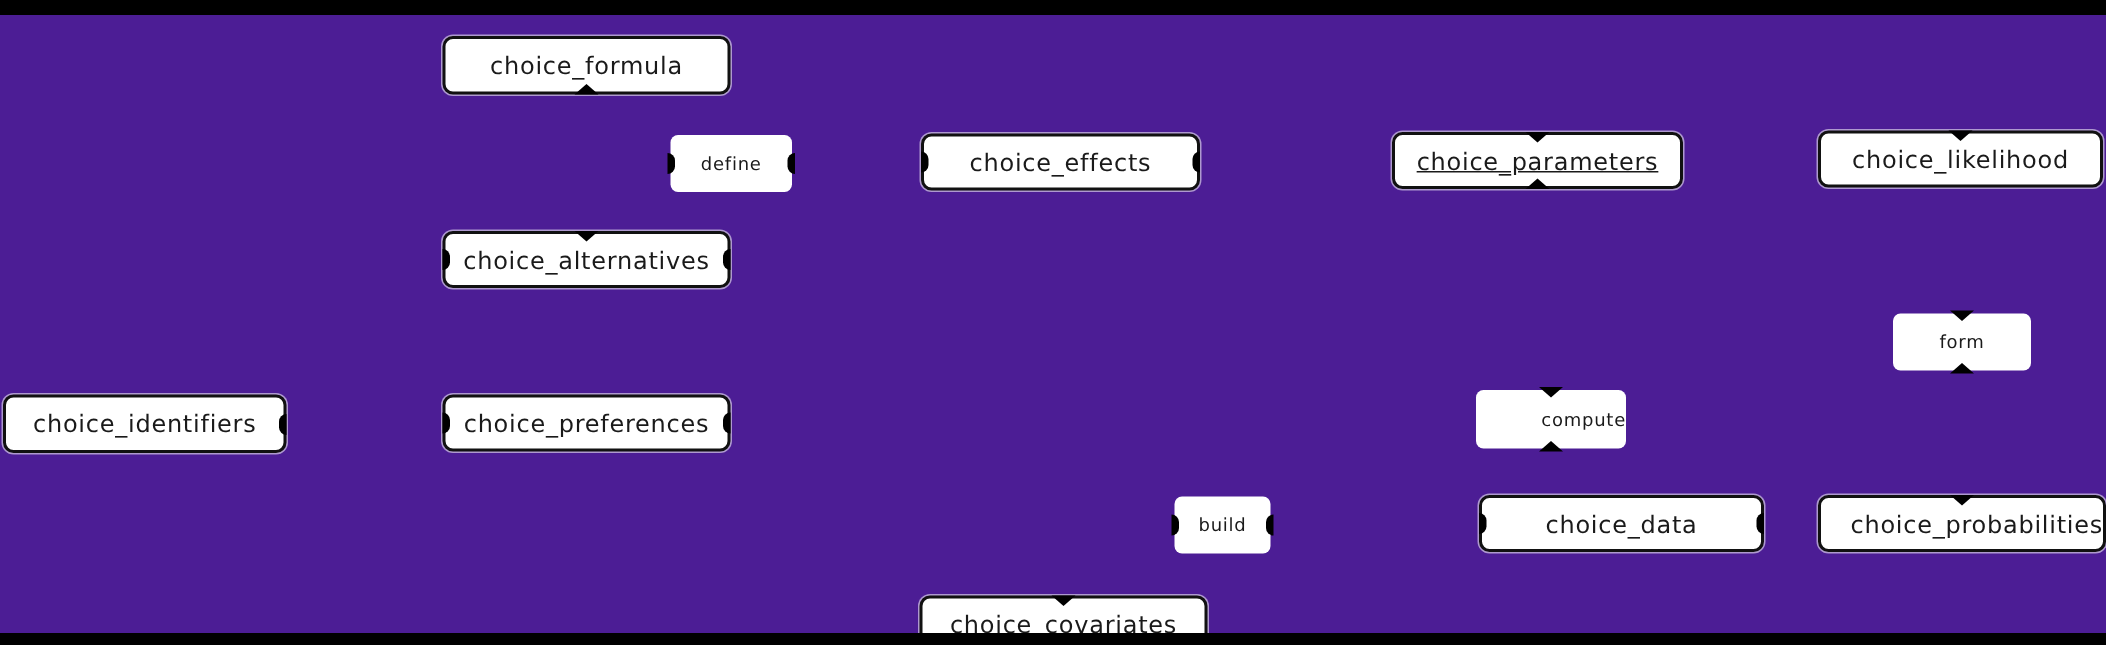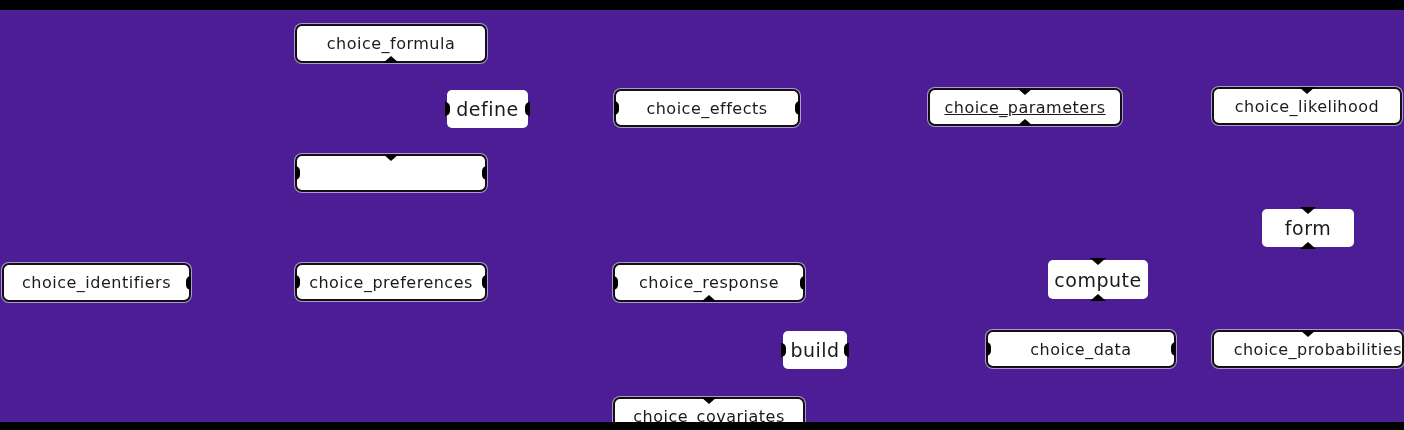--- a/index.html
+++ b/index.html
@@ -32,21 +32,21 @@
     white-space: nowrap;
   }
   .edge-label {
     position: absolute;
     box-sizing: border-box;
     background: #ffffff;
     border-radius: 5px;
     display: flex;
     align-items: center;
     justify-content: center;
-    font-size: 19px;
+    font-size: 12px;
     letter-spacing: 0.5px;
     color: #1a1a1a;
     white-space: nowrap;
   }
   .notch {
     position: absolute;
   }
   .notch-top {
     width: 0; height: 0;
     border-left: 8px solid transparent;
@@ -105,20 +105,21 @@
     <span class="notch notch-top"></span>
     <span class="notch notch-bottom"></span>
   </div>
 
   <div class="node" style="left:1212px; top:77px; width:190px; height:38px;">
     <span>choice_likelihood</span>
     <span class="notch notch-top"></span>
   </div>
 
   <div class="node" style="left:295px; top:144px; width:192px; height:38px;">
+    <span>choice_alternatives</span>
     <span class="notch notch-top"></span>
     <span class="notch notch-left"></span>
     <span class="notch notch-right"></span>
   </div>
 
   <div class="edge-label" style="left:1262px; top:199px; width:92px; height:38px;align-items:center;">
     <span>form</span>
     <span class="notch notch-top"></span>
     <span class="notch notch-bottom"></span>
   </div>
@@ -127,28 +128,22 @@
     <span>choice_identifiers</span>
     <span class="notch notch-right"></span>
   </div>
 
   <div class="node" style="left:295px; top:253px; width:192px; height:38px;">
     <span>choice_preferences</span>
     <span class="notch notch-left"></span>
     <span class="notch notch-right"></span>
   </div>
 
-  <div class="node" style="left:613px; top:253px; width:192px; height:39px;">
-    <span>choice_response</span>
-    <span class="notch notch-left"></span>
-    <span class="notch notch-right"></span>
-    <span class="notch notch-bottom"></span>
-  </div>
 
-  <div class="edge-label" style="left:1048px; top:250px; width:100px; height:39px;">
+  <div class="edge-label" style="left:984px; top:250px; width:100px; height:39px;justify-content:flex-end;">
     <span>compute</span>
     <span class="notch notch-top"></span>
     <span class="notch notch-bottom"></span>
   </div>
 
   <div class="edge-label" style="left:783px; top:321px; width:64px; height:38px;">
     <span>build</span>
     <span class="notch notch-left"></span>
     <span class="notch notch-right"></span>
   </div>

